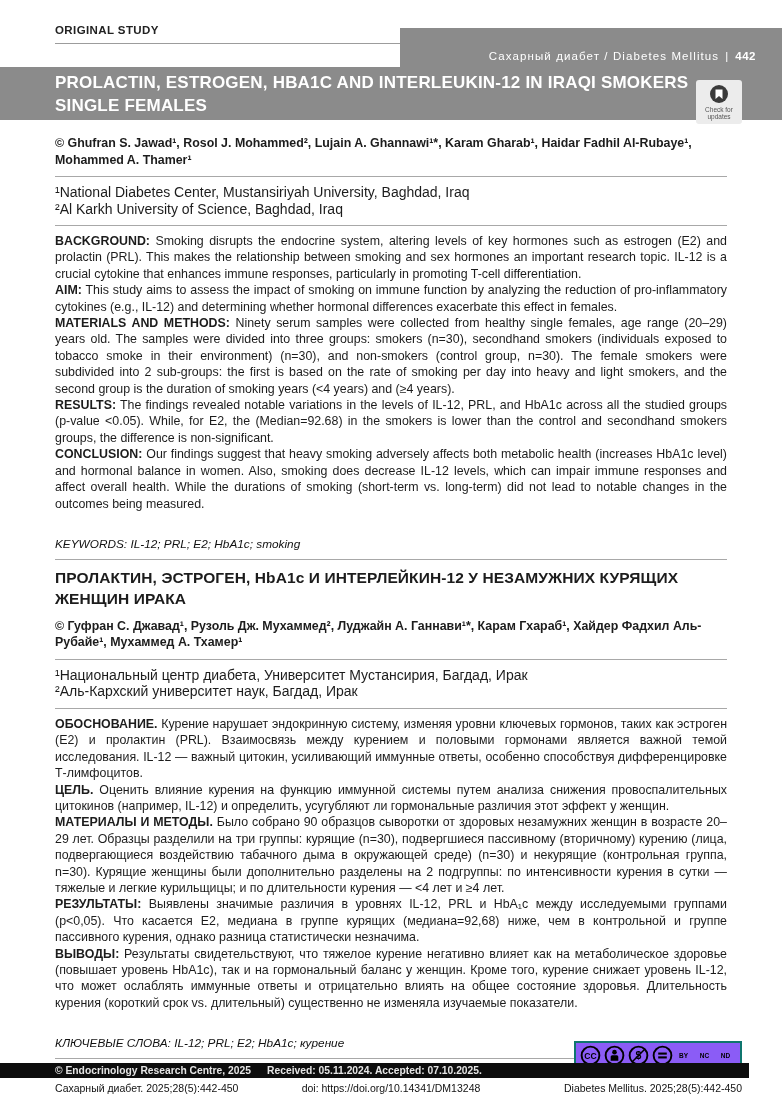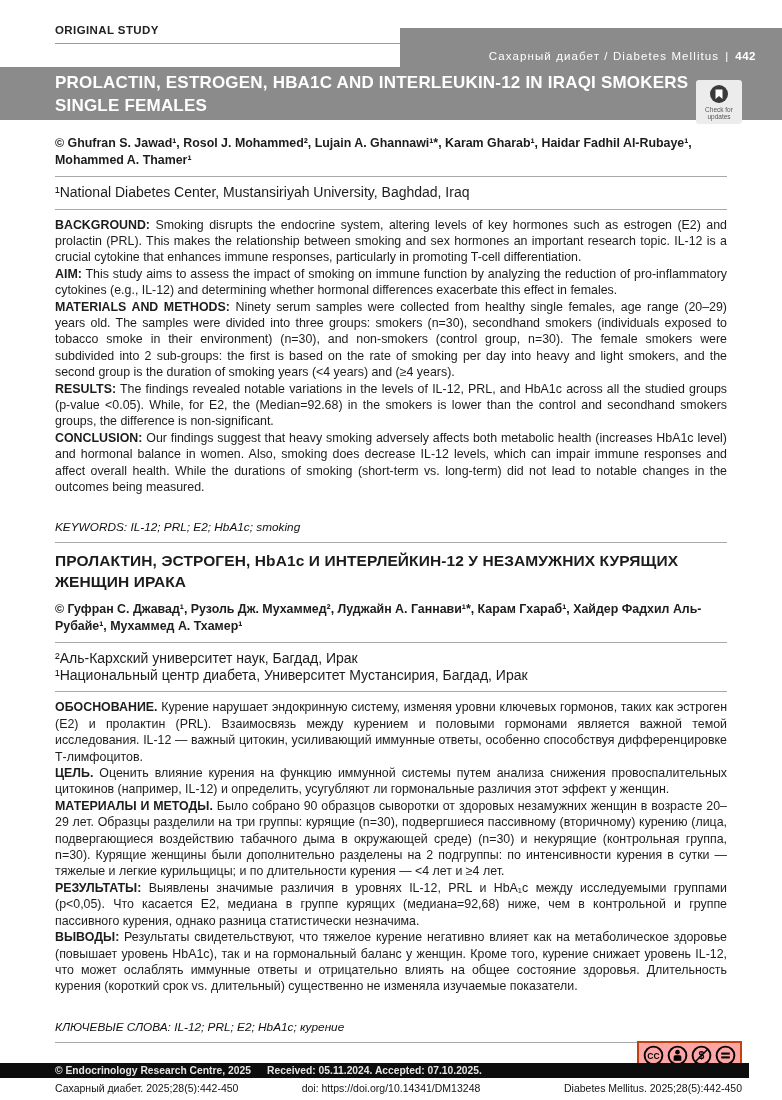--- a/index.html
+++ b/index.html
@@ -68,22 +68,22 @@
   }
   .footer-bar .fcopy { position:absolute; left:55px; top:1.5px; font-size:10.3px; }
   .footer-bar .freceived { position:absolute; left:0; right:0; top:1.5px; text-align:center; font-size:10.3px; }
   .cite-row { position:absolute; left:0; top:1082px; width:782px; font-size:10.5px; color:#111; }
   .cite-row .c-left { position:absolute; left:55px;text-align:right; }
   .cite-row .c-mid { position:absolute; left:0; right:0; text-align:center; }
   .cite-row .c-right { position:absolute; right:40px; }
 
   .cc-badge {
     position:absolute; top:1041px; right:40px;
-    background:#fca5a5; border:2px solid #c2410c;
-    padding:2px 4px 1px 4px; display:flex; flex-direction:column; align-items:center;
+    background:#8b5cf6; border:2px solid #0f766e;
+    padding:2px 4px 1px 4px; display:flex; align-items:center;
     cursor:pointer;
   }
   .cc-icons { display:flex; gap:3px; }
   .cc-icons svg { display:block; }
   .cc-labels { display:flex; margin-top:0; width:100%; justify-content:flex-end; }
   .cc-labels span { font-size:6.5px; font-weight:bold; color:#000; width:21px; text-align:center; }
 </style>
 </head>
 <body>
 
@@ -111,40 +111,41 @@
       <span class="cb-label">Check for updates</span>
     </div>
   </section>
 
   <main class="content">
 
     <p class="authors">© Ghufran S. Jawad¹, Rosol J. Mohammed², Lujain A. Ghannawi¹*, Karam Gharab¹, Haidar Fadhil Al-Rubaye¹, Mohammed A. Thamer¹</p>
     <hr class="divider">
     <div class="affil">
       <div>¹National Diabetes Center, Mustansiriyah University, Baghdad, Iraq</div>
+      <div>²Al Karkh University of Science, Baghdad, Iraq</div>
     </div>
     <hr class="divider">
 
     <div class="abstract">
       <p class="sec"><span class="lbl">BACKGROUND:</span><span> Smoking disrupts the endocrine system, altering levels of key hormones such as estrogen (E2) and prolactin (PRL). This makes the relationship between smoking and sex hormones an important research topic. IL-12 is a crucial cytokine that enhances immune responses, particularly in promoting T-cell differentiation.</span></p>
       <p class="sec"><span class="lbl">AIM:</span><span> This study aims to assess the impact of smoking on immune function by analyzing the reduction of pro-inflammatory cytokines (e.g., IL-12) and determining whether hormonal differences exacerbate this effect in females.</span></p>
       <p class="sec"><span class="lbl">MATERIALS AND METHODS:</span><span> Ninety serum samples were collected from healthy single females, age range (20–29) years old. The samples were divided into three groups: smokers (n=30), secondhand smokers (individuals exposed to tobacco smoke in their environment) (n=30), and non-smokers (control group, n=30). The female smokers were subdivided into 2 sub-groups: the first is based on the rate of smoking per day into heavy and light smokers, and the second group is the duration of smoking years (&lt;4 years) and (≥4 years).</span></p>
       <p class="sec"><span class="lbl">RESULTS:</span><span> The findings revealed notable variations in the levels of IL-12, PRL, and HbA1c across all the studied groups (p-value &lt;0.05). While, for E2, the (Median=92.68) in the smokers is lower than the control and secondhand smokers groups, the difference is non-significant.</span></p>
       <p class="sec"><span class="lbl">CONCLUSION:</span><span> Our findings suggest that heavy smoking adversely affects both metabolic health (increases HbA1c level) and hormonal balance in women. Also, smoking does decrease IL-12 levels, which can impair immune responses and affect overall health. While the durations of smoking (short-term vs. long-term) did not lead to notable changes in the outcomes being measured.</span></p>
     </div>
 
     <p class="keywords">KEYWORDS: IL-12; PRL; E2; HbA1c; smoking</p>
     <hr class="divider">
 
     <h2 class="ru-title">ПРОЛАКТИН, ЭСТРОГЕН, HbA1c И ИНТЕРЛЕЙКИН-12 У НЕЗАМУЖНИХ КУРЯЩИХ ЖЕНЩИН ИРАКА</h2>
     <p class="authors ru">© Гуфран С. Джавад¹, Рузоль Дж. Мухаммед², Луджайн А. Ганнави¹*, Карам Гхараб¹, Хайдер Фадхил Аль-Рубайе¹, Мухаммед А. Тхамер¹</p>
     <hr class="divider">
     <div class="affil">
+      <div>¹Национальный центр диабета, Университет Мустансирия, Багдад, Ирак</div>
       <div>²Аль-Кархский университет наук, Багдад, Ирак</div>
-      <div>¹Национальный центр диабета, Университет Мустансирия, Багдад, Ирак</div>
     </div>
     <hr class="divider">
 
     <div class="abstract">
       <p class="sec"><span class="lbl">ОБОСНОВАНИЕ.</span><span> Курение нарушает эндокринную систему, изменяя уровни ключевых гормонов, таких как эстроген (E2) и пролактин (PRL). Взаимосвязь между курением и половыми гормонами является важной темой исследования. IL-12 — важный цитокин, усиливающий иммунные ответы, особенно способствуя дифференцировке Т-лимфоцитов.</span></p>
       <p class="sec"><span class="lbl">ЦЕЛЬ.</span><span> Оценить влияние курения на функцию иммунной системы путем анализа снижения провоспалительных цитокинов (например, IL-12) и определить, усугубляют ли гормональные различия этот эффект у женщин.</span></p>
       <p class="sec"><span class="lbl">МАТЕРИАЛЫ И МЕТОДЫ.</span><span> Было собрано 90 образцов сыворотки от здоровых незамужних женщин в возрасте 20–29 лет. Образцы разделили на три группы: курящие (n=30), подвергшиеся пассивному (вторичному) курению (лица, подвергающиеся воздействию табачного дыма в окружающей среде) (n=30) и некурящие (контрольная группа, n=30). Курящие женщины были дополнительно разделены на 2 подгруппы: по интенсивности курения в сутки — тяжелые и легкие курильщицы; и по длительности курения — &lt;4 лет и ≥4 лет.</span></p>
       <p class="sec"><span class="lbl">РЕЗУЛЬТАТЫ:</span><span> Выявлены значимые различия в уровнях IL-12, PRL и HbA₁c между исследуемыми группами (p&lt;0,05). Что касается E2, медиана в группе курящих (медиана=92,68) ниже, чем в контрольной и группе пассивного курения, однако разница статистически незначима.</span></p>
       <p class="sec"><span class="lbl">ВЫВОДЫ:</span><span> Результаты свидетельствуют, что тяжелое курение негативно влияет как на метаболическое здоровье (повышает уровень HbA1c), так и на гормональный баланс у женщин. Кроме того, курение снижает уровень IL-12, что может ослаблять иммунные ответы и отрицательно влиять на общее состояние здоровья. Длительность курения (короткий срок vs. длительный) существенно не изменяла изучаемые показатели.</span></p>
     </div>

